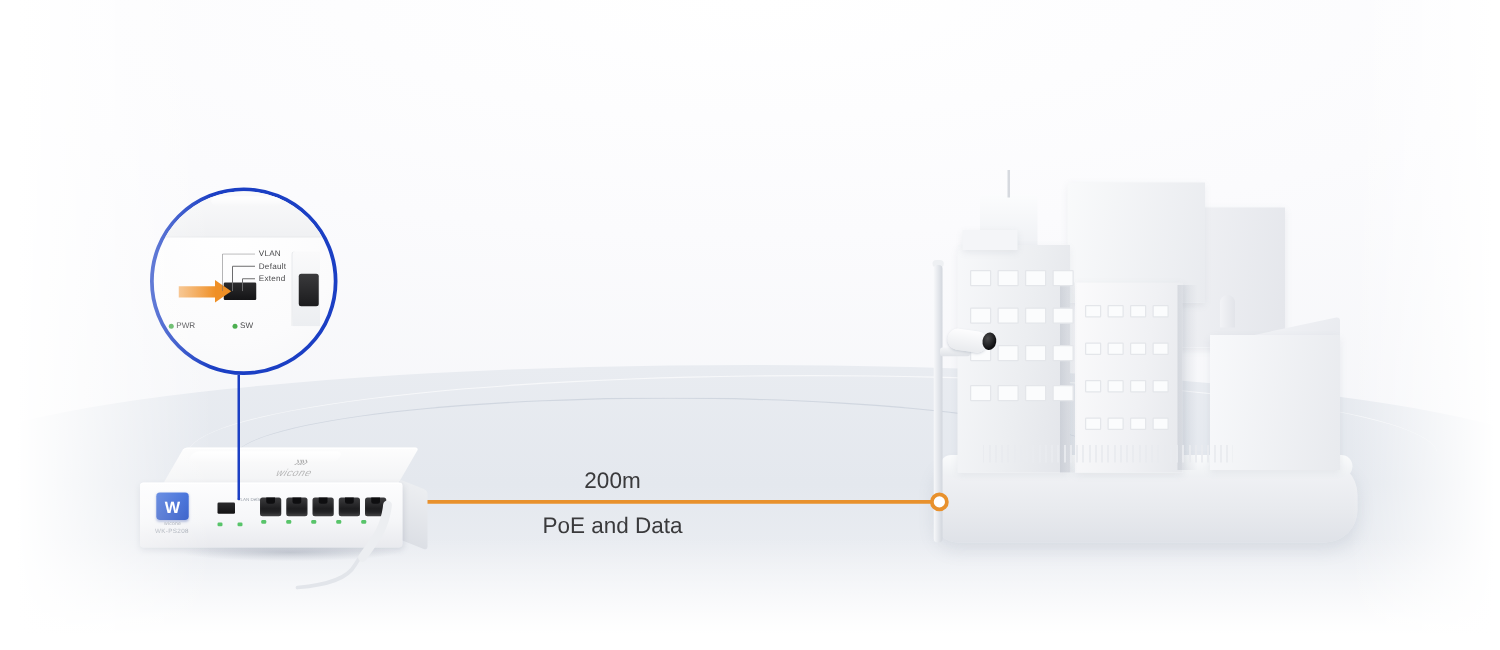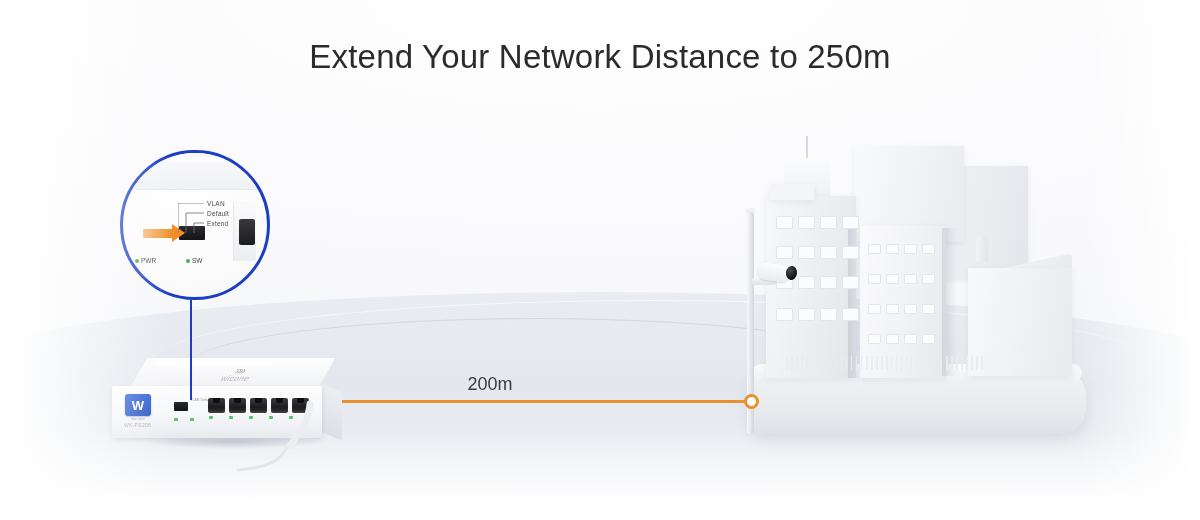--- a/index.html
+++ b/index.html
@@ -291,21 +291,20 @@
 </head>
 <body>
 
 <div class="stage">
 
   <div class="ground"></div>
   <div class="ground-edge"></div>
   <div class="ground-edge2"></div>
   <div class="ground-soft"></div>
 
-  <div class="title">Extend Your Network Distance to 250m</div>
 
   <div class="city">
     <div class="plinth"></div>
     <div class="plinth-top"></div>
 
     <div class="bldg b-back"></div>
     <div class="bldg b-tall"></div>
     <div class="rooftop"></div>
     <div class="antenna"></div>
     <div class="bldg b-left"></div>
@@ -371,20 +370,21 @@
   <div class="pole-cap"></div>
   <div class="pole"></div>
   <div class="cam-arm"></div>
   <div class="cam-body"></div>
   <div class="cam-lens"></div>
 
   <div class="link-line"></div>
   <div class="node left"></div>
   <div class="node right"></div>
   <div class="link-label-top">200m</div>
+  <div class="link-label-bot">PoE and Data</div>
 
   <div class="switch">
     <div class="sw-shadow"></div>
     <div class="sw-top"></div>
     <div class="sw-top-hl"></div>
     <div class="brand-top">
       <span class="brand-chevrons">»»</span>
       <span class="brand-word">wicone</span>
     </div>
     <div class="sw-side"></div>

